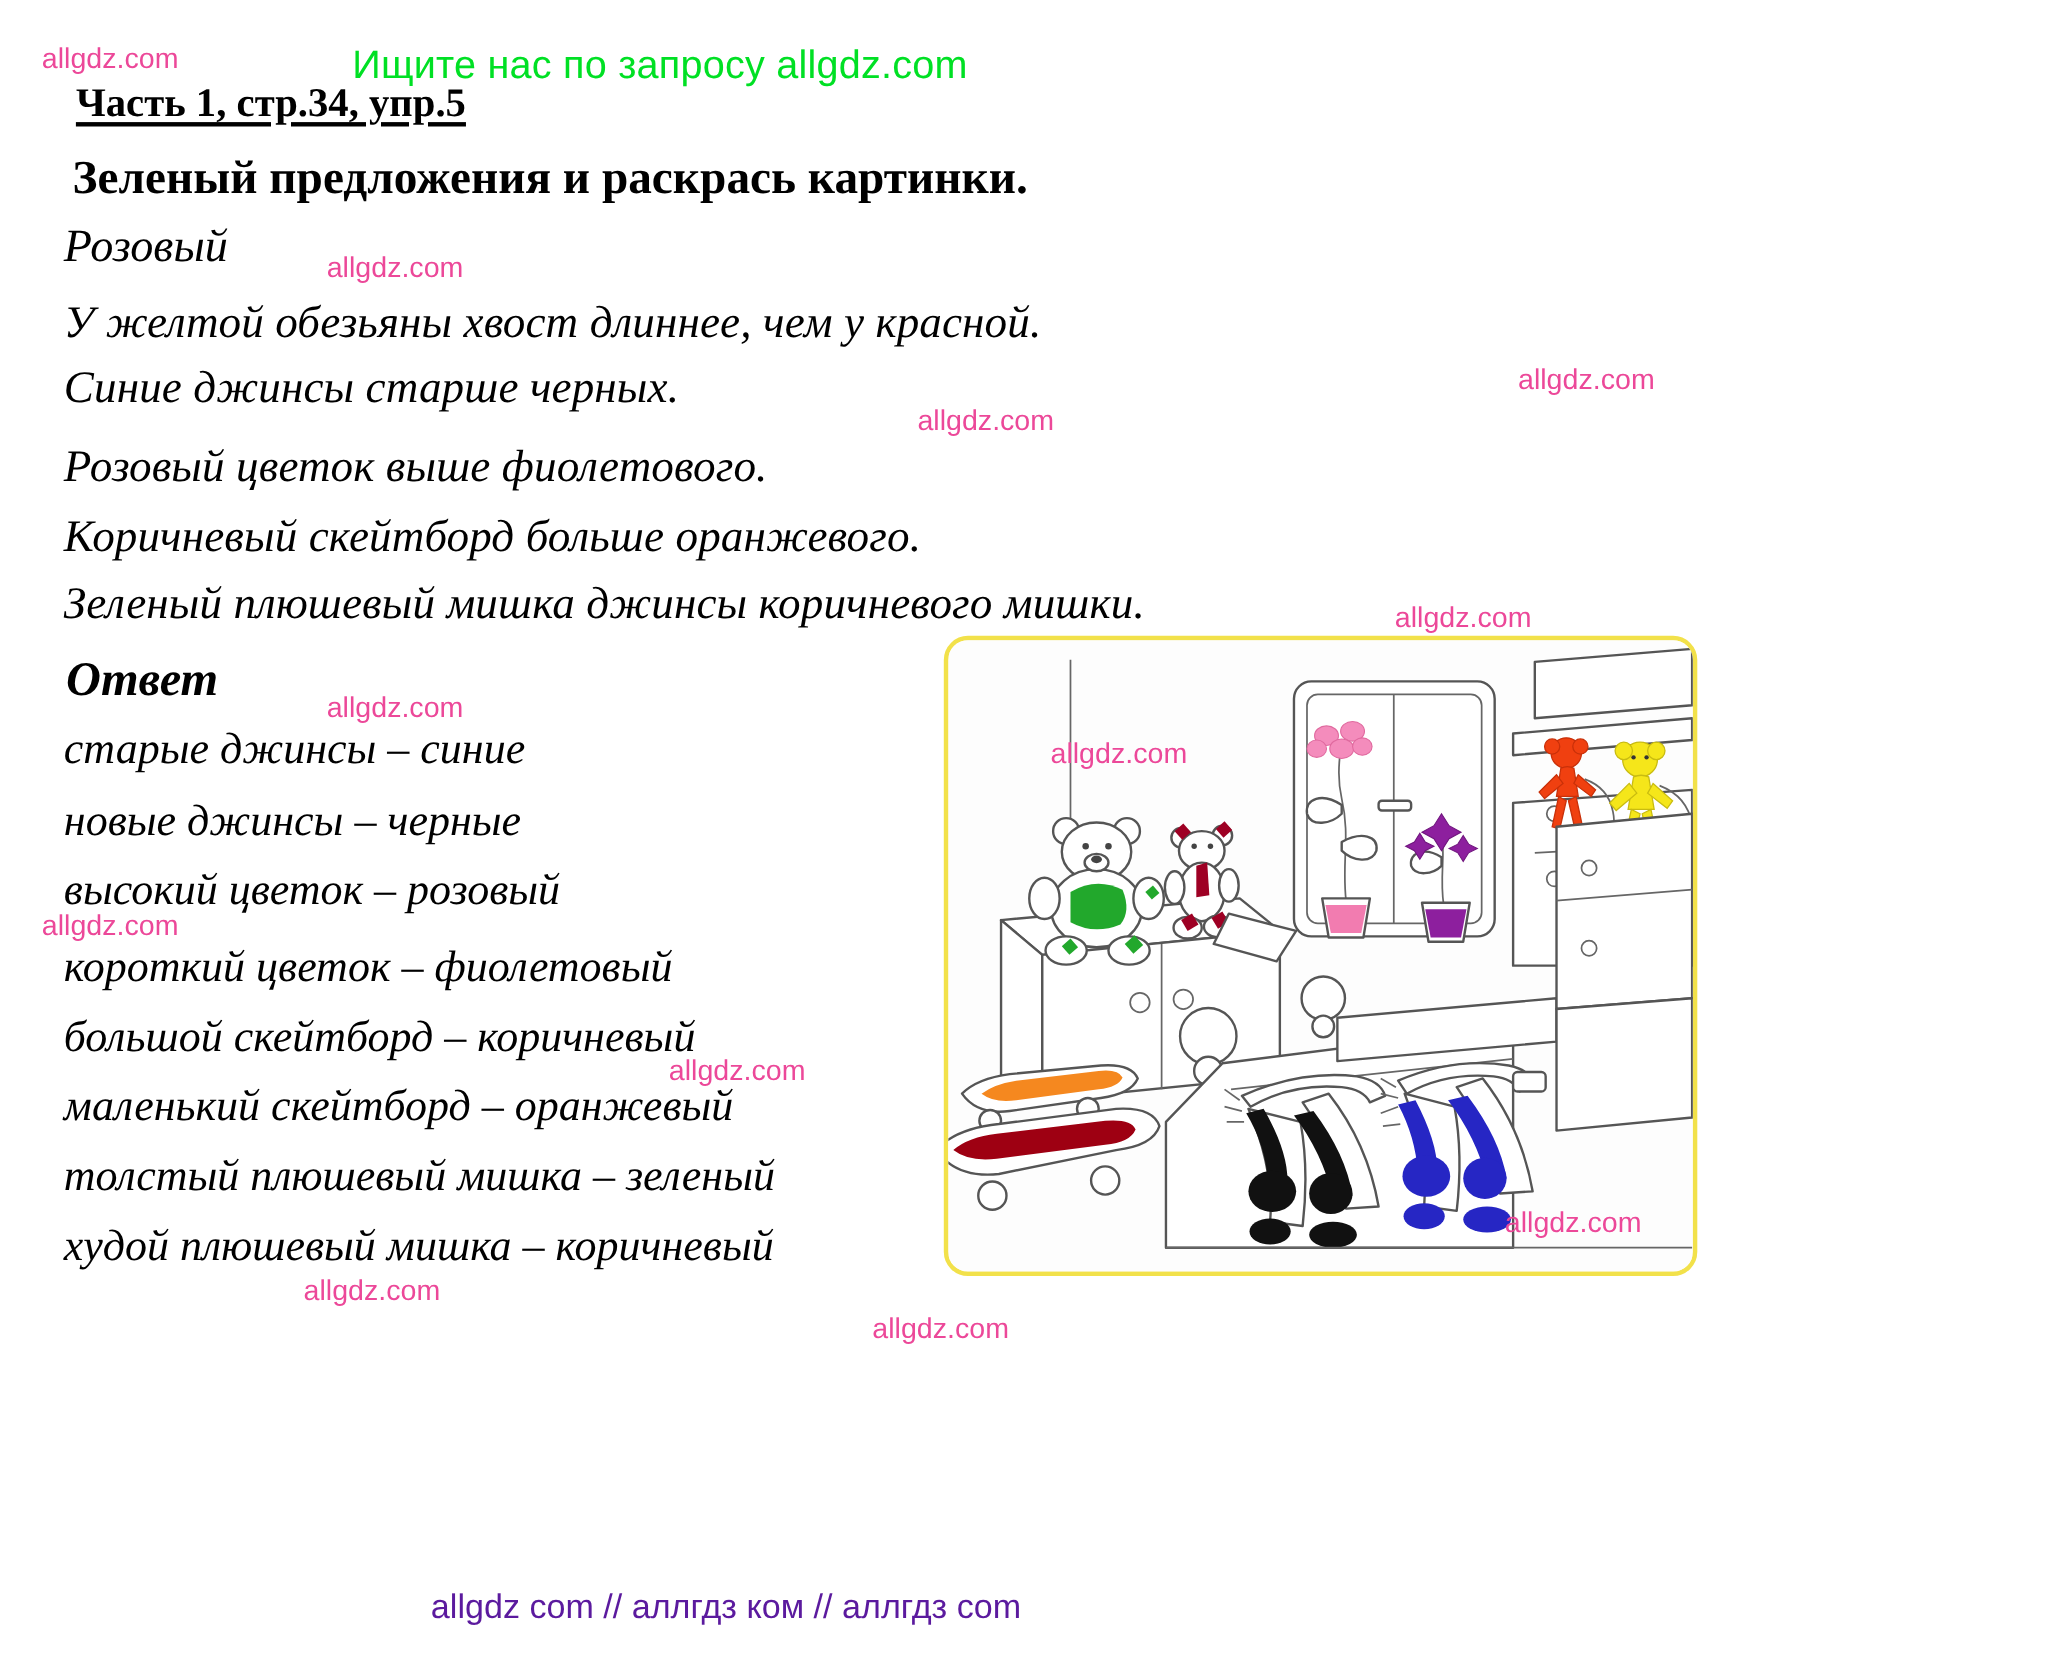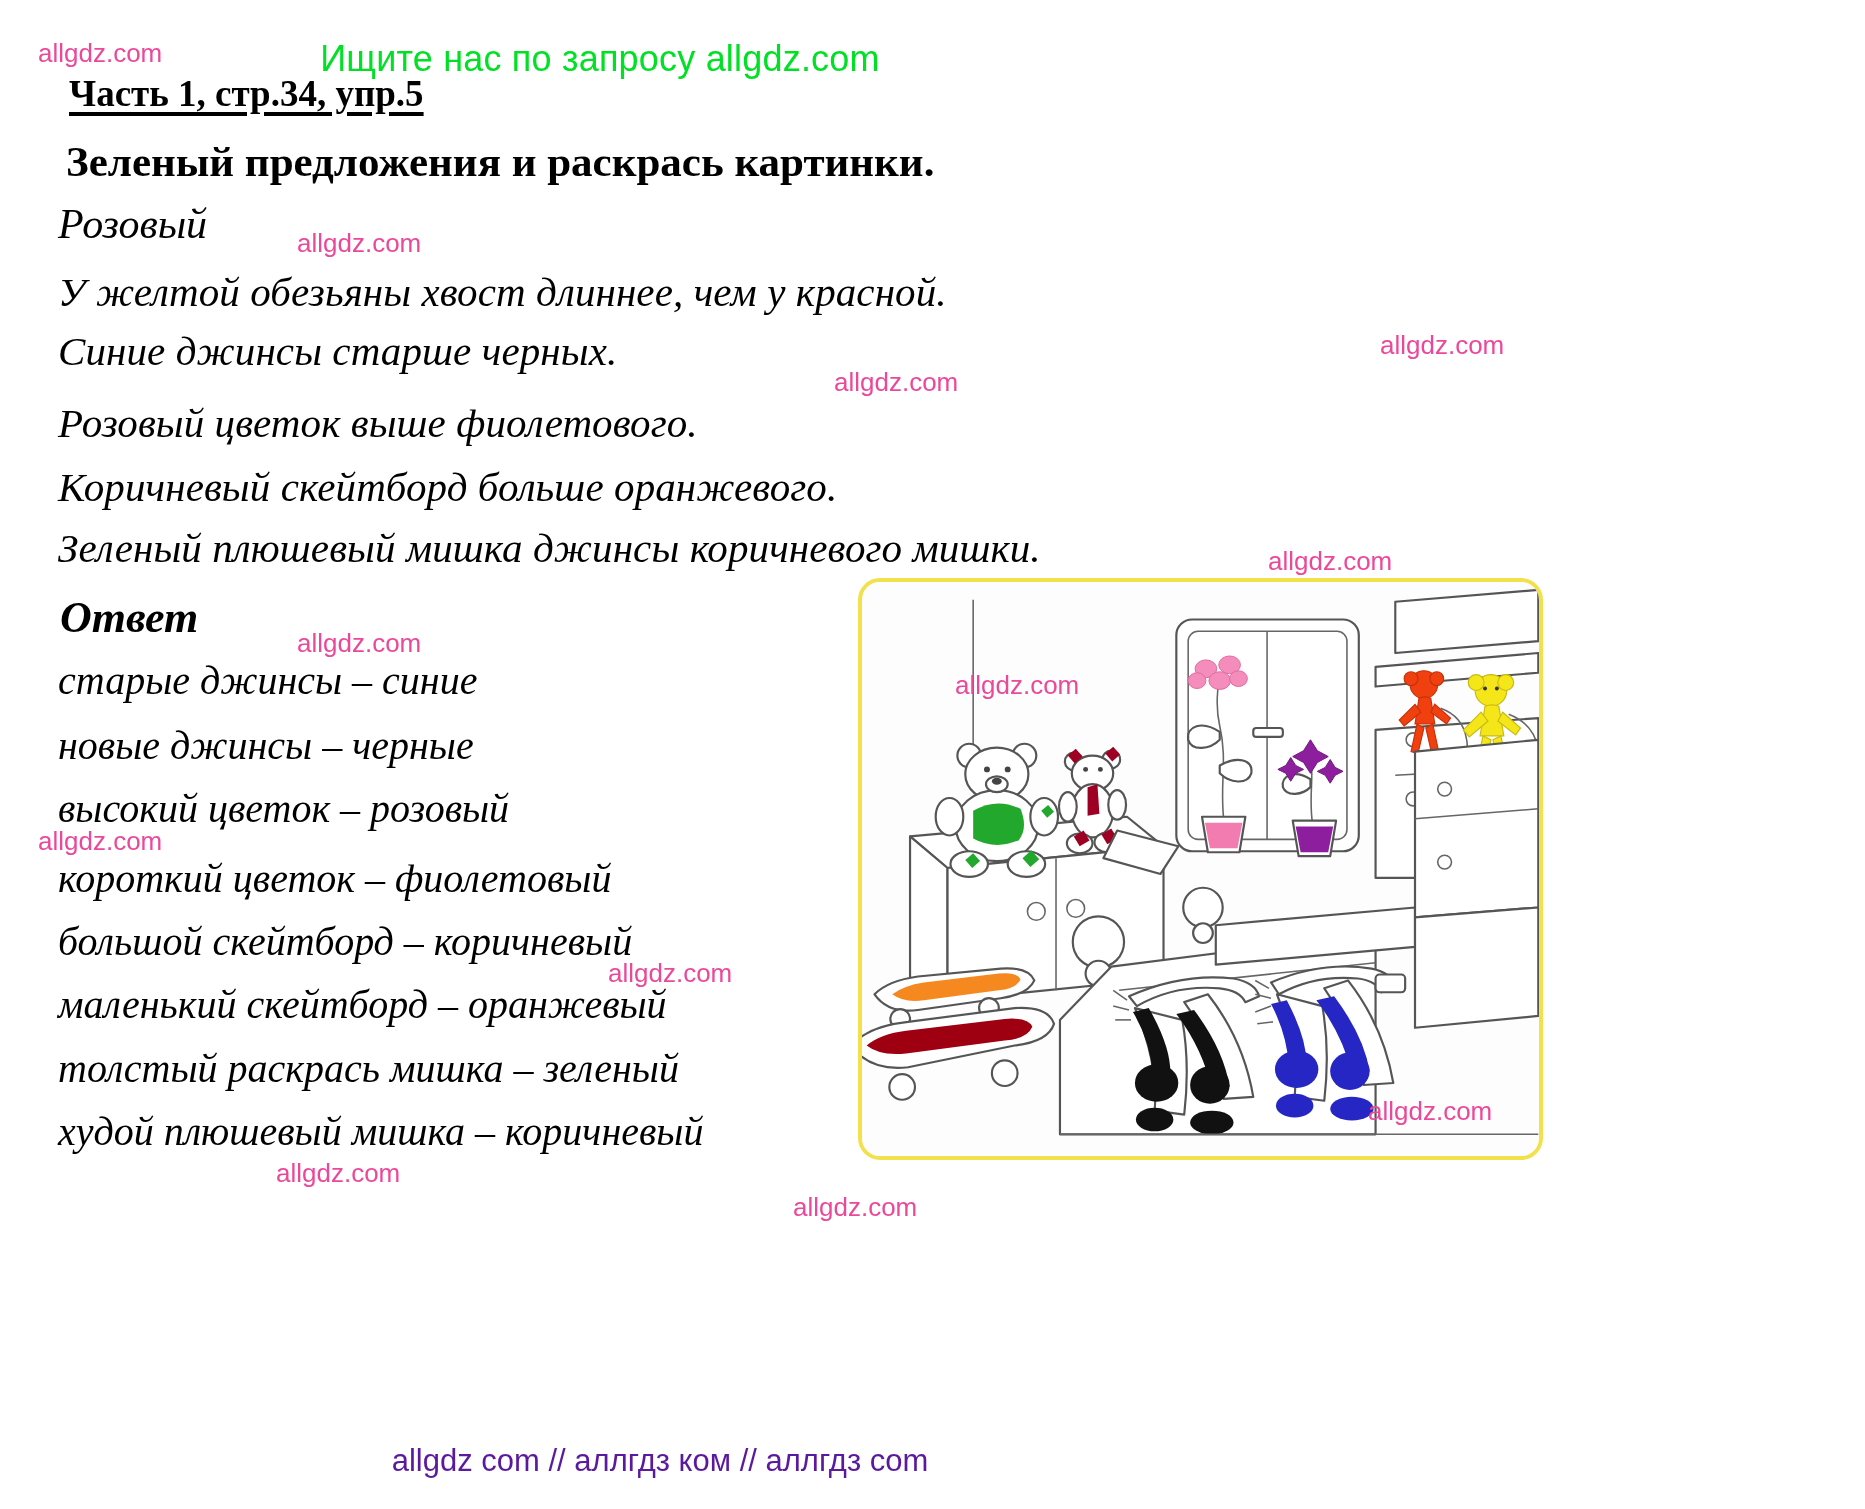--- a/index.html
+++ b/index.html
@@ -146,21 +146,21 @@
 <div class="sentence" style="top:524px;">Зеленый плюшевый мишка джинсы коричневого мишки.</div>
 
 <div class="section-label label-answer">Ответ</div>
 
 <div class="ans-line" style="top:657px;">старые джинсы – синие</div>
 <div class="ans-line" style="top:722px;">новые джинсы – черные</div>
 <div class="ans-line" style="top:785px;">высокий цветок – розовый</div>
 <div class="ans-line" style="top:855px;">короткий цветок – фиолетовый</div>
 <div class="ans-line" style="top:918px;">большой скейтборд – коричневый</div>
 <div class="ans-line" style="top:981px;">маленький скейтборд – оранжевый</div>
-<div class="ans-line" style="top:1045px;">толстый раскрась мишка – зеленый</div>
+<div class="ans-line" style="top:1045px;">толстый плюшевый мишка – зеленый</div>
 <div class="ans-line" style="top:1108px;">худой плюшевый мишка – коричневый</div>
 
 <div class="illustration" style="border-color: rgb(242, 225, 74);">
   <svg viewBox="0 0 685 582" xmlns="http://www.w3.org/2000/svg">
     <defs>
       <style>
         .ln { fill:none; stroke:#555; stroke-width:2.2; stroke-linejoin:round; stroke-linecap:round; }
         .ln2{ fill:#fff; stroke:#555; stroke-width:2.2; stroke-linejoin:round; stroke-linecap:round; }
         .thin{ fill:none; stroke:#666; stroke-width:1.6; }
       </style>

